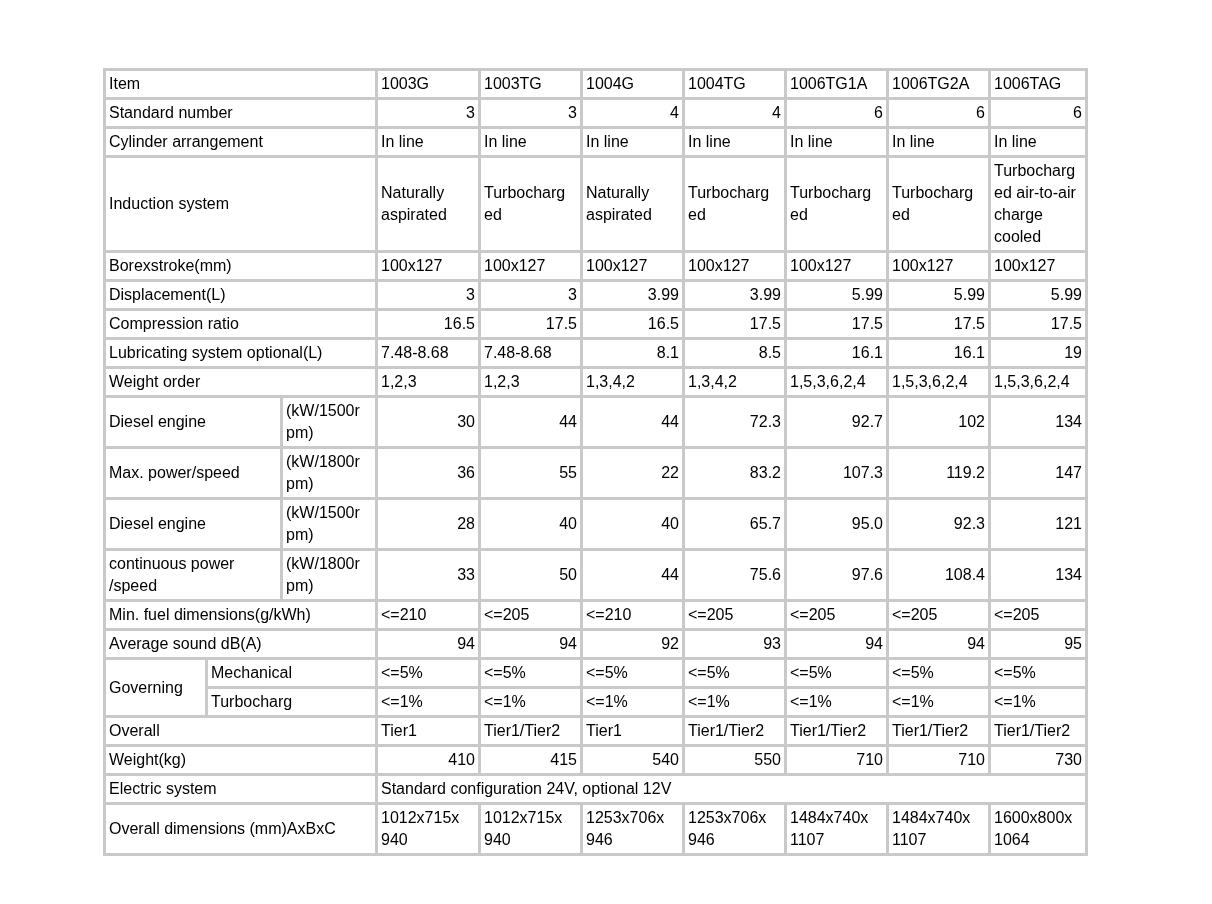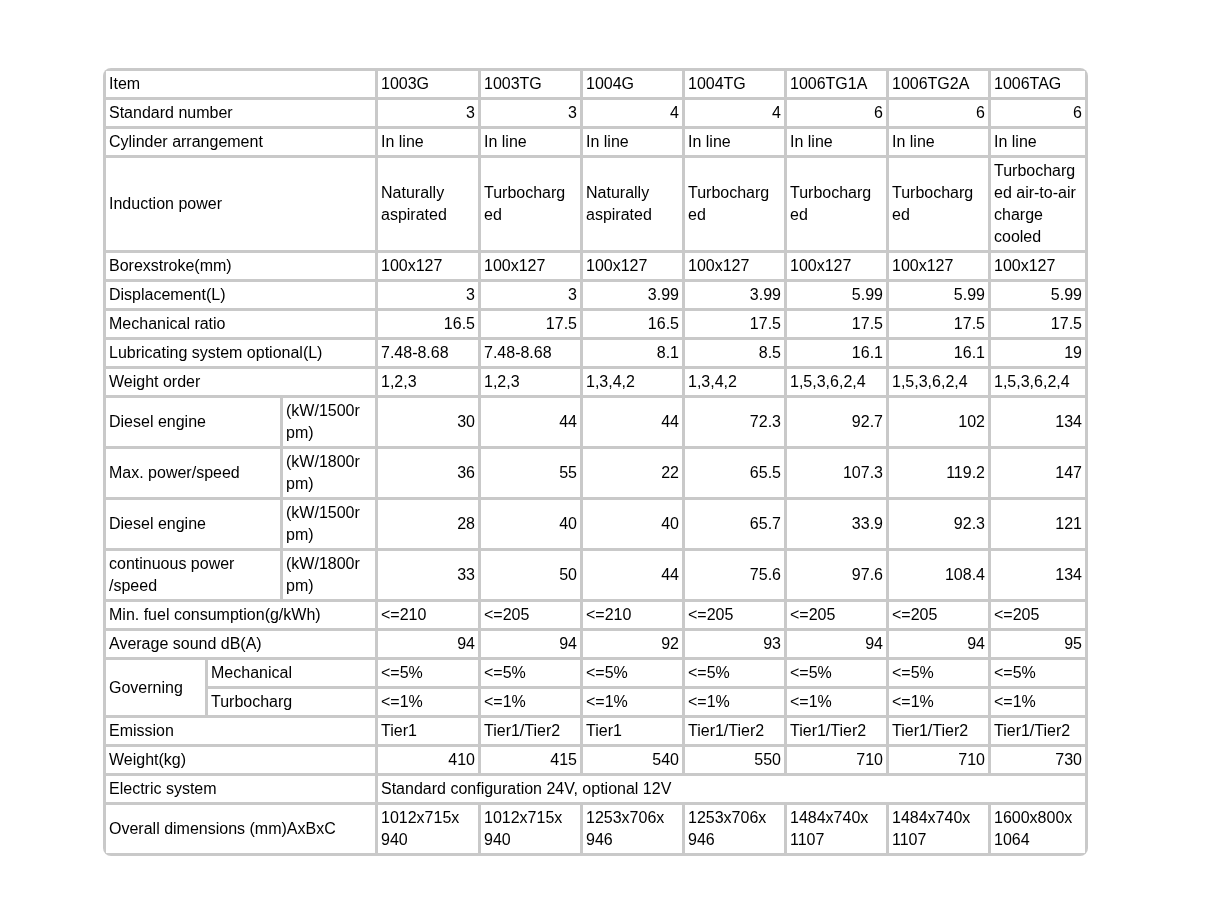--- a/index.html
+++ b/index.html
@@ -14,21 +14,20 @@
     color: #000000;
   }
   .table-wrap {
     padding: 68px 0 0 103px;
   }
   table.spec {
     border-collapse: separate;
     border-spacing: 3px;
     background: #c9c9c9;
     table-layout: fixed;
-    border-radius: 8px;
   }
   table.spec td {
     background: #ffffff;
     padding: 2px 3px;
     font-size: 16px;
     line-height: 22px;
     vertical-align: middle;
     white-space: pre-line;
     overflow: hidden;
   }
@@ -77,21 +76,21 @@
           <td colspan="3" class="l">Cylinder arrangement</td>
           <td class="l">In line</td>
           <td class="l">In line</td>
           <td class="l">In line</td>
           <td class="l">In line</td>
           <td class="l">In line</td>
           <td class="l">In line</td>
           <td class="l">In line</td>
         </tr>
         <tr>
-          <td colspan="3" class="l">Induction power</td>
+          <td colspan="3" class="l">Induction system</td>
           <td class="l">Naturally
 aspirated</td>
           <td class="l">Turbocharg
 ed</td>
           <td class="l">Naturally
 aspirated</td>
           <td class="l">Turbocharg
 ed</td>
           <td class="l">Turbocharg
 ed</td>
@@ -116,21 +115,21 @@
           <td colspan="3" class="l">Displacement(L)</td>
           <td class="r">3</td>
           <td class="r">3</td>
           <td class="r">3.99</td>
           <td class="r">3.99</td>
           <td class="r">5.99</td>
           <td class="r">5.99</td>
           <td class="r">5.99</td>
         </tr>
         <tr>
-          <td colspan="3" class="l">Mechanical ratio</td>
+          <td colspan="3" class="l">Compression ratio</td>
           <td class="r">16.5</td>
           <td class="r">17.5</td>
           <td class="r">16.5</td>
           <td class="r">17.5</td>
           <td class="r">17.5</td>
           <td class="r">17.5</td>
           <td class="r">17.5</td>
         </tr>
         <tr>
           <td colspan="3" class="l">Lubricating system optional(L)</td>
@@ -164,52 +163,52 @@
           <td class="r">102</td>
           <td class="r">134</td>
         </tr>
         <tr>
           <td colspan="2" class="l">Max. power/speed</td>
           <td class="l">(kW/1800r
 pm)</td>
           <td class="r">36</td>
           <td class="r">55</td>
           <td class="r">22</td>
-          <td class="r">65.5</td>
+          <td class="r">83.2</td>
           <td class="r">107.3</td>
           <td class="r">119.2</td>
           <td class="r">147</td>
         </tr>
         <tr>
           <td colspan="2" class="l">Diesel engine</td>
           <td class="l">(kW/1500r
 pm)</td>
           <td class="r">28</td>
           <td class="r">40</td>
           <td class="r">40</td>
           <td class="r">65.7</td>
-          <td class="r">33.9</td>
+          <td class="r">95.0</td>
           <td class="r">92.3</td>
           <td class="r">121</td>
         </tr>
         <tr>
           <td colspan="2" class="l">continuous power
 /speed</td>
           <td class="l">(kW/1800r
 pm)</td>
           <td class="r">33</td>
           <td class="r">50</td>
           <td class="r">44</td>
           <td class="r">75.6</td>
           <td class="r">97.6</td>
           <td class="r">108.4</td>
           <td class="r">134</td>
         </tr>
         <tr>
-          <td colspan="3" class="l">Min. fuel consumption(g/kWh)</td>
+          <td colspan="3" class="l">Min. fuel dimensions(g/kWh)</td>
           <td class="l">&lt;=210</td>
           <td class="l">&lt;=205</td>
           <td class="l">&lt;=210</td>
           <td class="l">&lt;=205</td>
           <td class="l">&lt;=205</td>
           <td class="l">&lt;=205</td>
           <td class="l">&lt;=205</td>
         </tr>
         <tr>
           <td colspan="3" class="l">Average sound dB(A)</td>
@@ -236,21 +235,21 @@
           <td colspan="2" class="l">Turbocharg</td>
           <td class="l">&lt;=1%</td>
           <td class="l">&lt;=1%</td>
           <td class="l">&lt;=1%</td>
           <td class="l">&lt;=1%</td>
           <td class="l">&lt;=1%</td>
           <td class="l">&lt;=1%</td>
           <td class="l">&lt;=1%</td>
         </tr>
         <tr>
-          <td colspan="3" class="l">Emission</td>
+          <td colspan="3" class="l">Overall</td>
           <td class="l">Tier1</td>
           <td class="l">Tier1/Tier2</td>
           <td class="l">Tier1</td>
           <td class="l">Tier1/Tier2</td>
           <td class="l">Tier1/Tier2</td>
           <td class="l">Tier1/Tier2</td>
           <td class="l">Tier1/Tier2</td>
         </tr>
         <tr>
           <td colspan="3" class="l">Weight(kg)</td>

